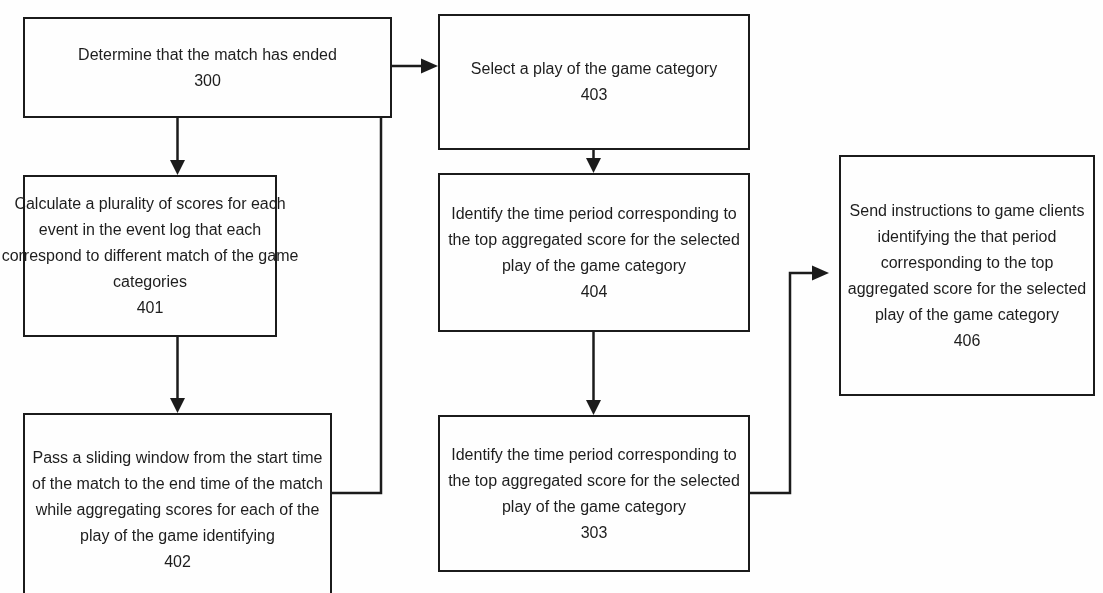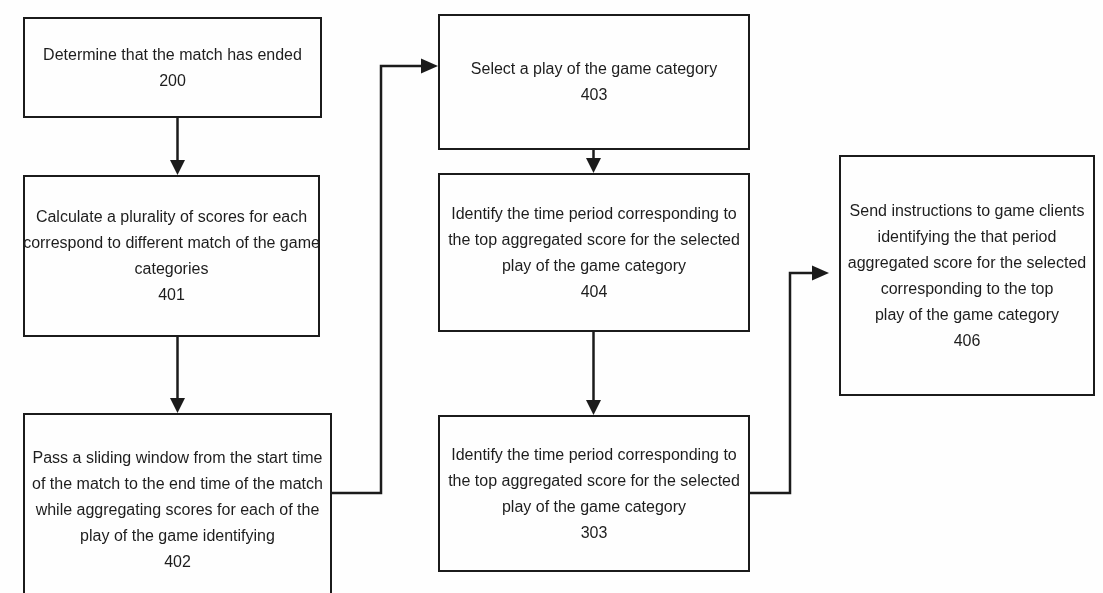--- a/index.html
+++ b/index.html
@@ -25,22 +25,22 @@
     background: #fefefe;
     display: flex;
     flex-direction: column;
     justify-content: center;
     align-items: center;
     text-align: center;
     font-size: 16px;
     line-height: 26px;
   }
   .box .line { white-space: nowrap; }
-  #b400 { left: 23px;  top: 17px;  width: 299px; height: 101px; }
-  #b401 { left: 23px;  top: 175px; width: 297px; height: 162px; }
+  #b400 { left: 23px;  top: 17px;  width: 369px; height: 101px; }
+  #b401 { left: 23px;  top: 175px; width: 254px; height: 162px; }
   #b402 { left: 23px;  top: 413px; width: 309px; height: 193px; }
   #b403 { left: 438px; top: 14px;  width: 312px; height: 136px; }
   #b404 { left: 438px; top: 173px; width: 312px; height: 159px; }
   #b405 { left: 438px; top: 415px; width: 312px; height: 157px; }
   #b406 { left: 829px; top: 155px; width: 256px; height: 241px; margin-left: 10px; }
   .connectors line, .connectors polyline {
     stroke: #1b1b1b;
     stroke-width: 2.5;
     fill: none;
   }
@@ -73,25 +73,26 @@
       <polygon points="586,400 601,400 593.5,415"></polygon>
     </g>
     <g>
       <polyline points="749,493 790,493 790,273 813,273"></polyline>
       <polygon points="812,265.5 812,280.5 829,273"></polygon>
     </g>
   </svg>
 
   <div class="box" id="b400">
     <div class="line">Determine that the match has ended</div>
-    <div class="line">200</div>
+    <div class="line">300</div>
   </div>
 
   <div class="box" id="b401">
     <div class="line">Calculate a plurality of scores for each</div>
+    <div class="line">event in the event log that each</div>
     <div class="line">correspond to different match of the game</div>
     <div class="line">categories</div>
     <div class="line">401</div>
   </div>
 
   <div class="box" id="b402">
     <div class="line">Pass a sliding window from the start time</div>
     <div class="line">of the match to the end time of the match</div>
     <div class="line">while aggregating scores for each of the</div>
     <div class="line">play of the game identifying</div>
@@ -113,19 +114,19 @@
   <div class="box" id="b405">
     <div class="line">Identify the time period corresponding to</div>
     <div class="line">the top aggregated score for the selected</div>
     <div class="line">play of the game category</div>
     <div class="line">303</div>
   </div>
 
   <div class="box" id="b406">
     <div class="line">Send instructions to game clients</div>
     <div class="line">identifying the that period</div>
+    <div class="line">corresponding to the top</div>
     <div class="line">aggregated score for the selected</div>
-    <div class="line">corresponding to the top</div>
     <div class="line">play of the game category</div>
     <div class="line">406</div>
   </div>
 
 </div>
 
 </body></html>

